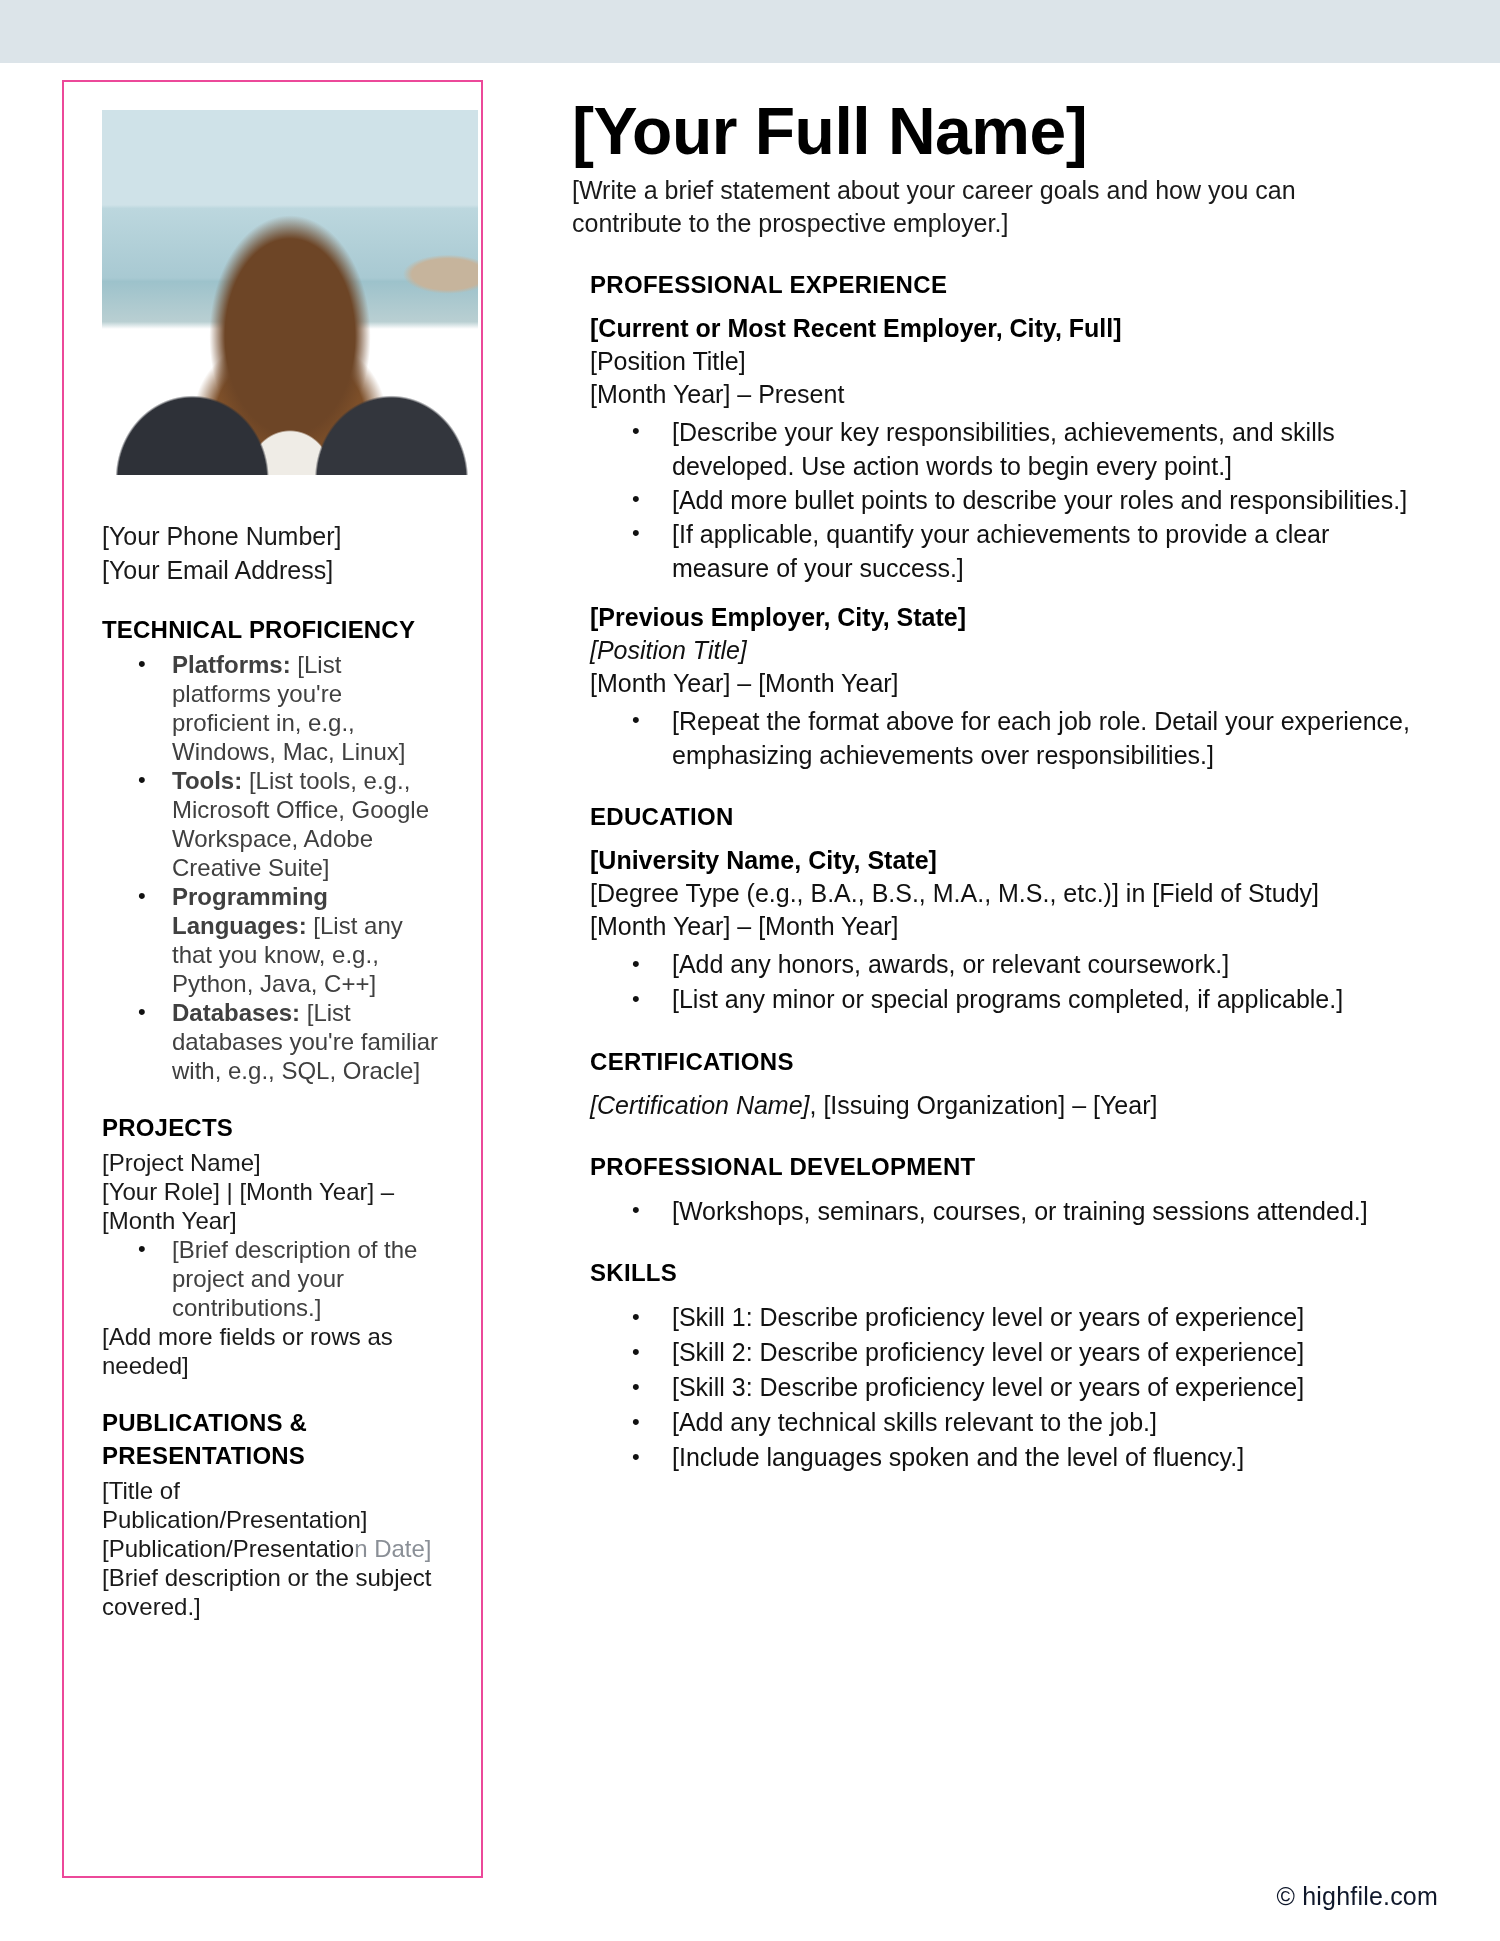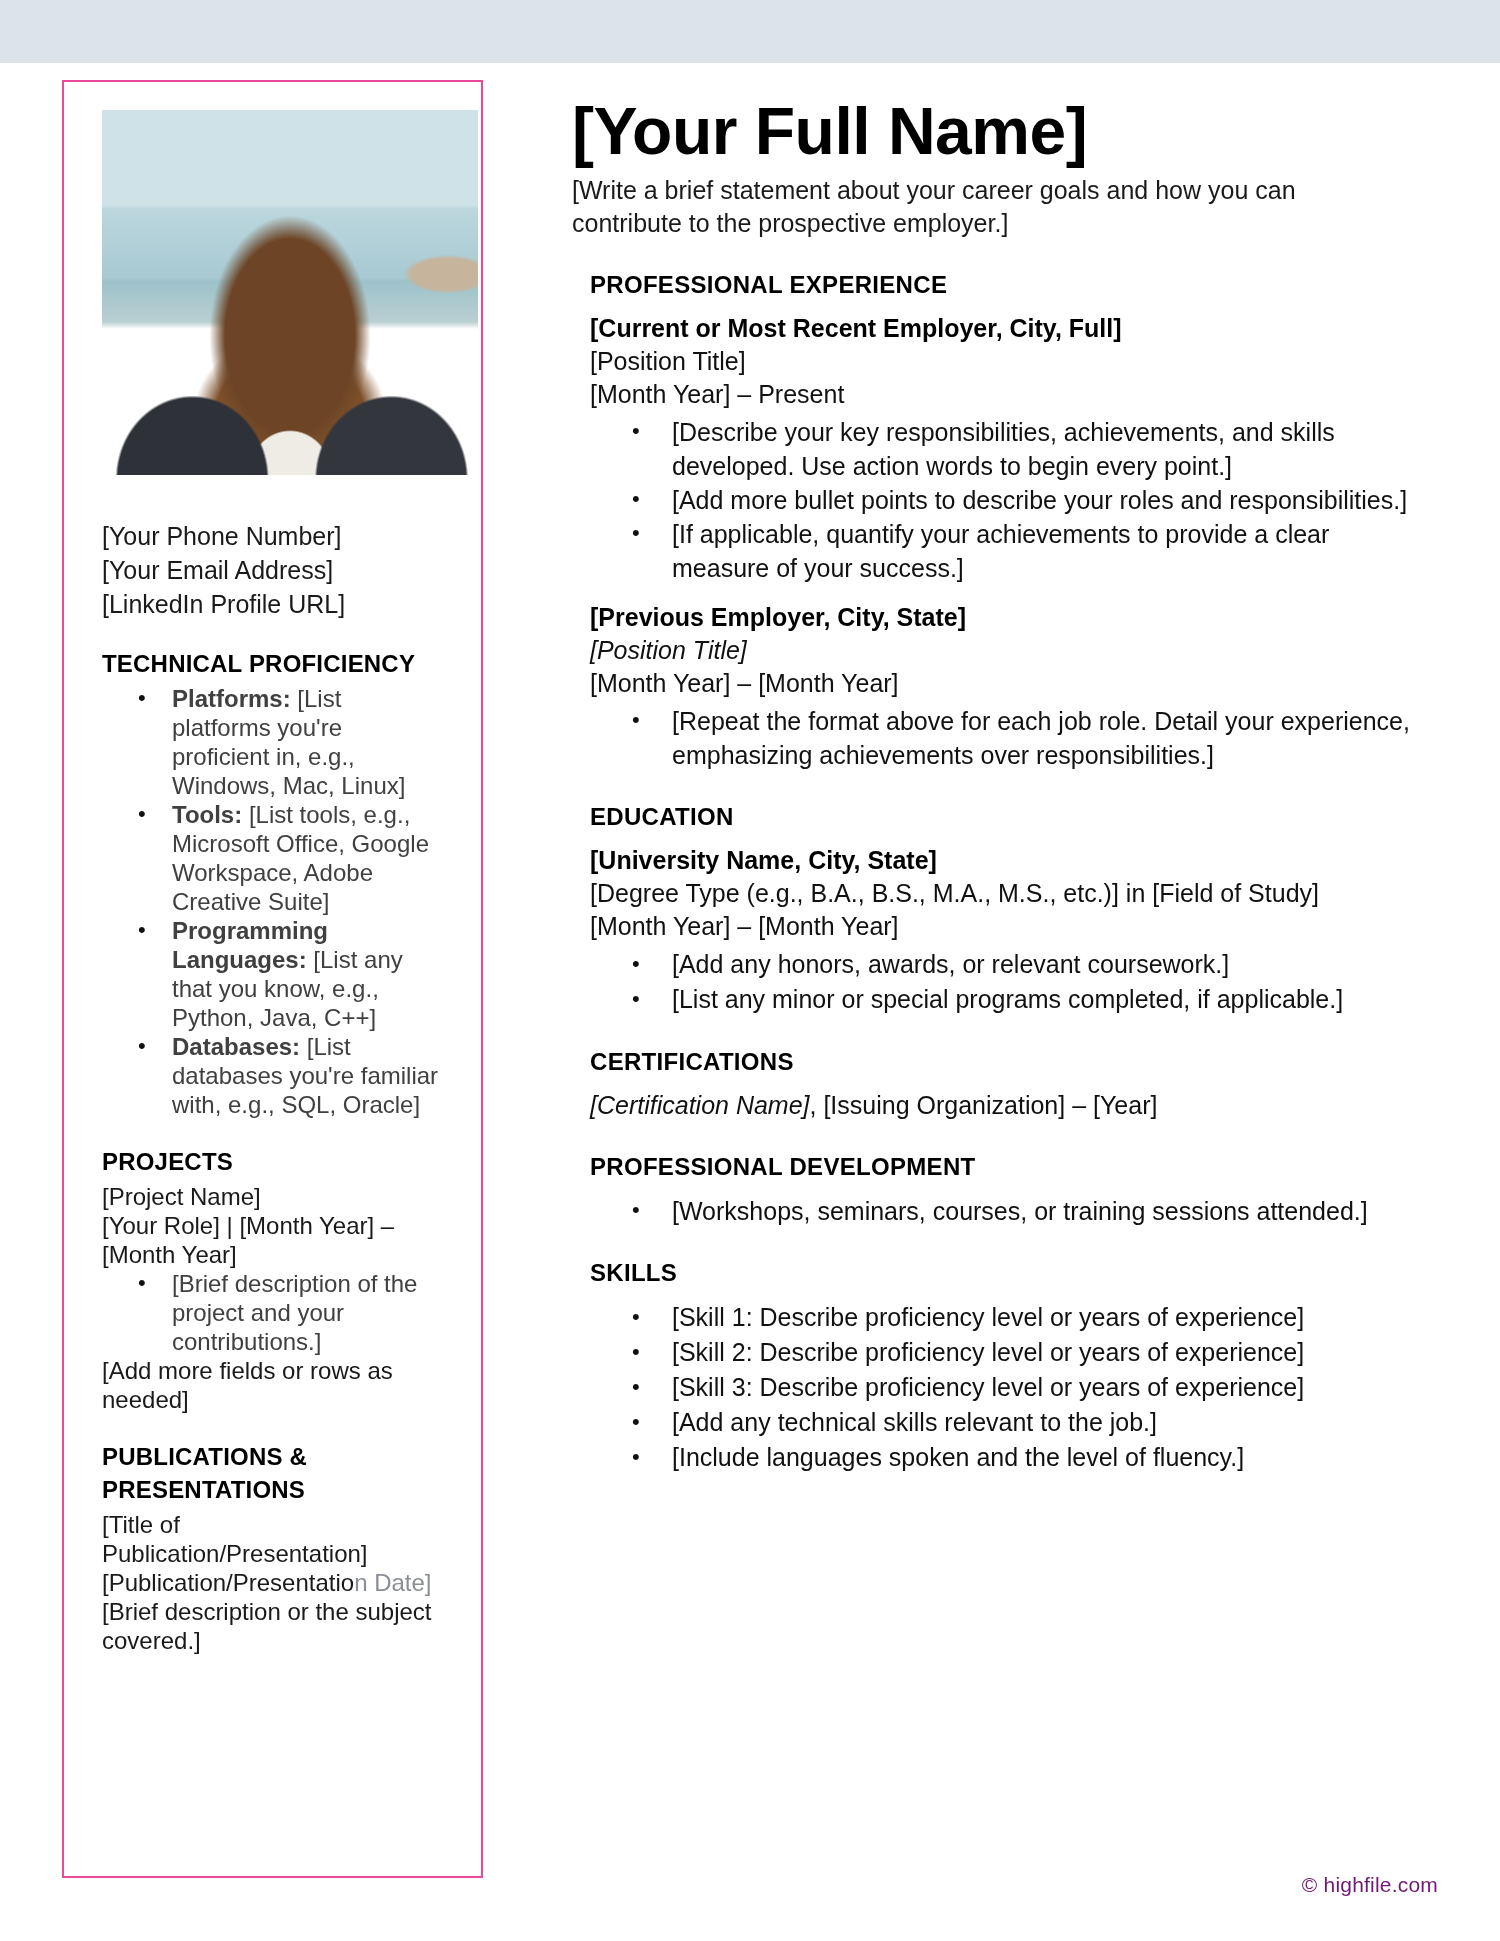--- a/index.html
+++ b/index.html
@@ -195,43 +195,42 @@
     top: -1px;
     font-size: 22px;
     color: #111;
   }
   .m-li.compact { line-height: 35px; }
   .gap-md { height: 16px; }
 
   .footer {
     position: absolute;
     right: 62px;
-    bottom: 44px;
-    font-size: 21px;
-    color: #701a75;
+    bottom: 30px;
+    font-size: 25px;
+    color: #0f172a;
     letter-spacing: .2px;
   }
 </style>
 </head>
 <body>
 
 <div id="page">
 
   <div class="top-band"></div>
 
   <aside class="sidebar">
 
     <div class="photo-wrap">
       <div class="photo"></div>
     </div>
 
     <div class="contact">
       <div class="line">[Your Phone Number]</div>
       <div class="line">[Your Email Address]</div>
-      <div class="line">[LinkedIn Profile URL]</div>
     </div>
 
     <div class="sec-head">TECHNICAL PROFICIENCY</div>
     <ul class="sb-ul">
       <li class="sb-li"><b>Platforms:</b><span> [List platforms you're proficient in, e.g., Windows, Mac, Linux]</span></li>
       <li class="sb-li"><b>Tools:</b><span> [List tools, e.g., Microsoft Office, Google Workspace, Adobe Creative Suite]</span></li>
       <li class="sb-li"><b>Programming Languages:</b><span> [List any that you know, e.g., Python, Java, C++]</span></li>
       <li class="sb-li"><b>Databases:</b><span> [List databases you're familiar with, e.g., SQL, Oracle]</span></li>
     </ul>
 

